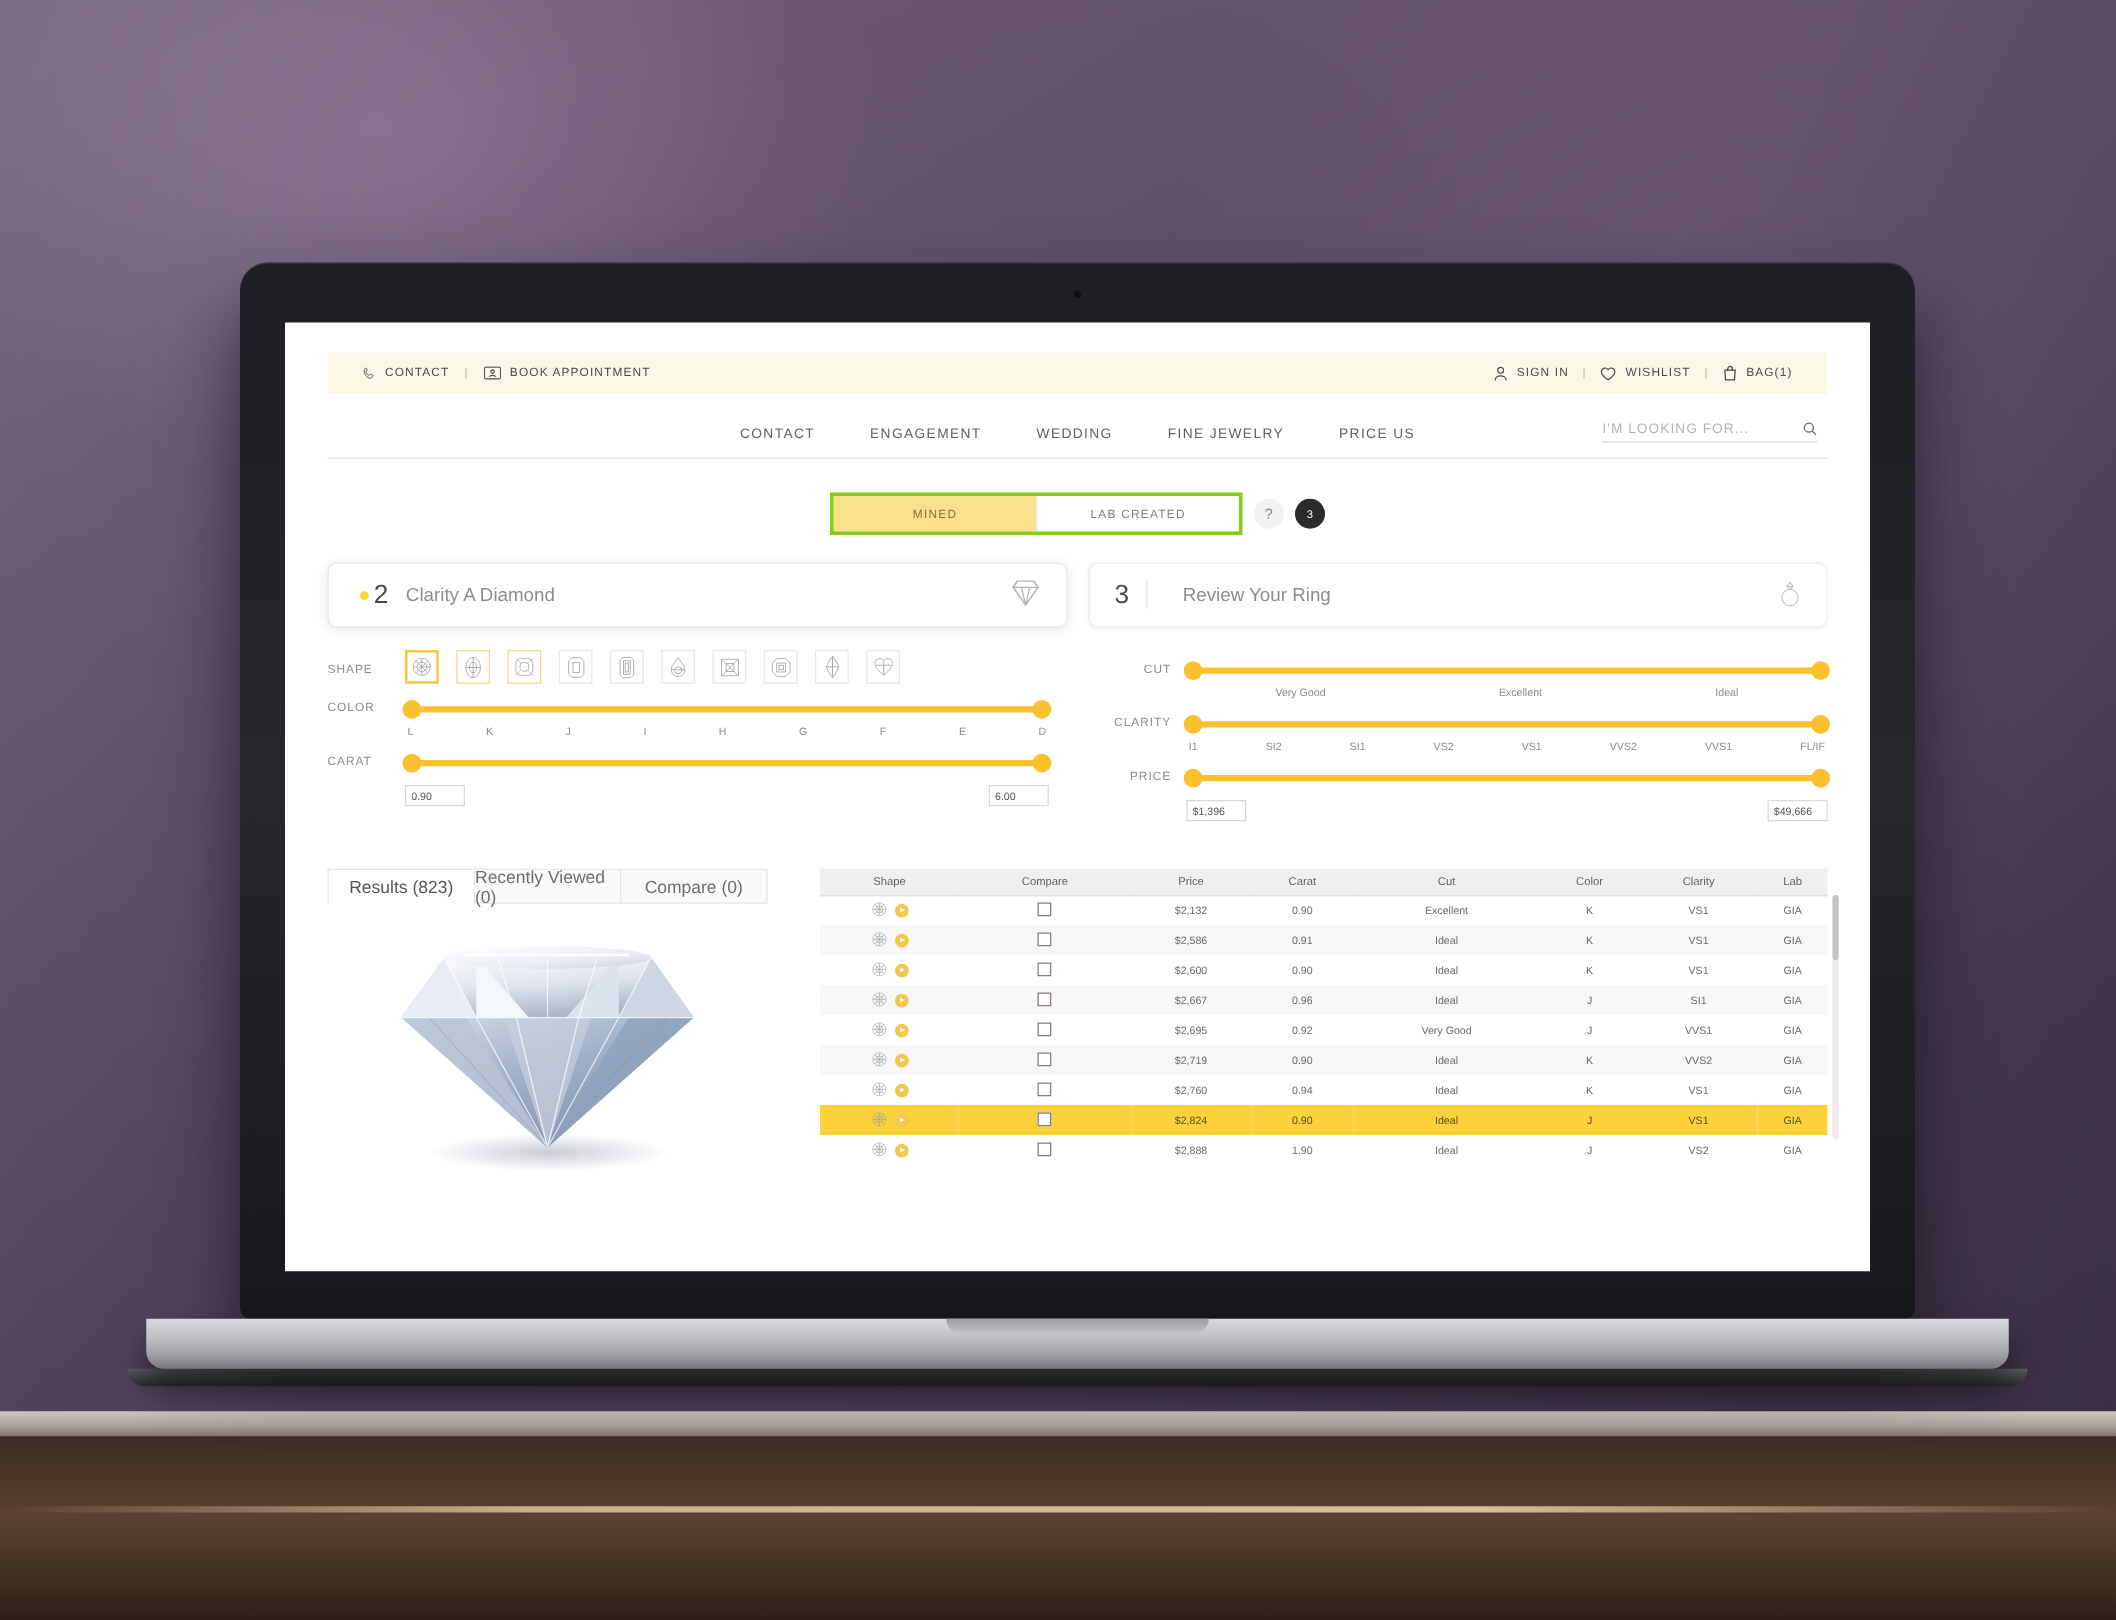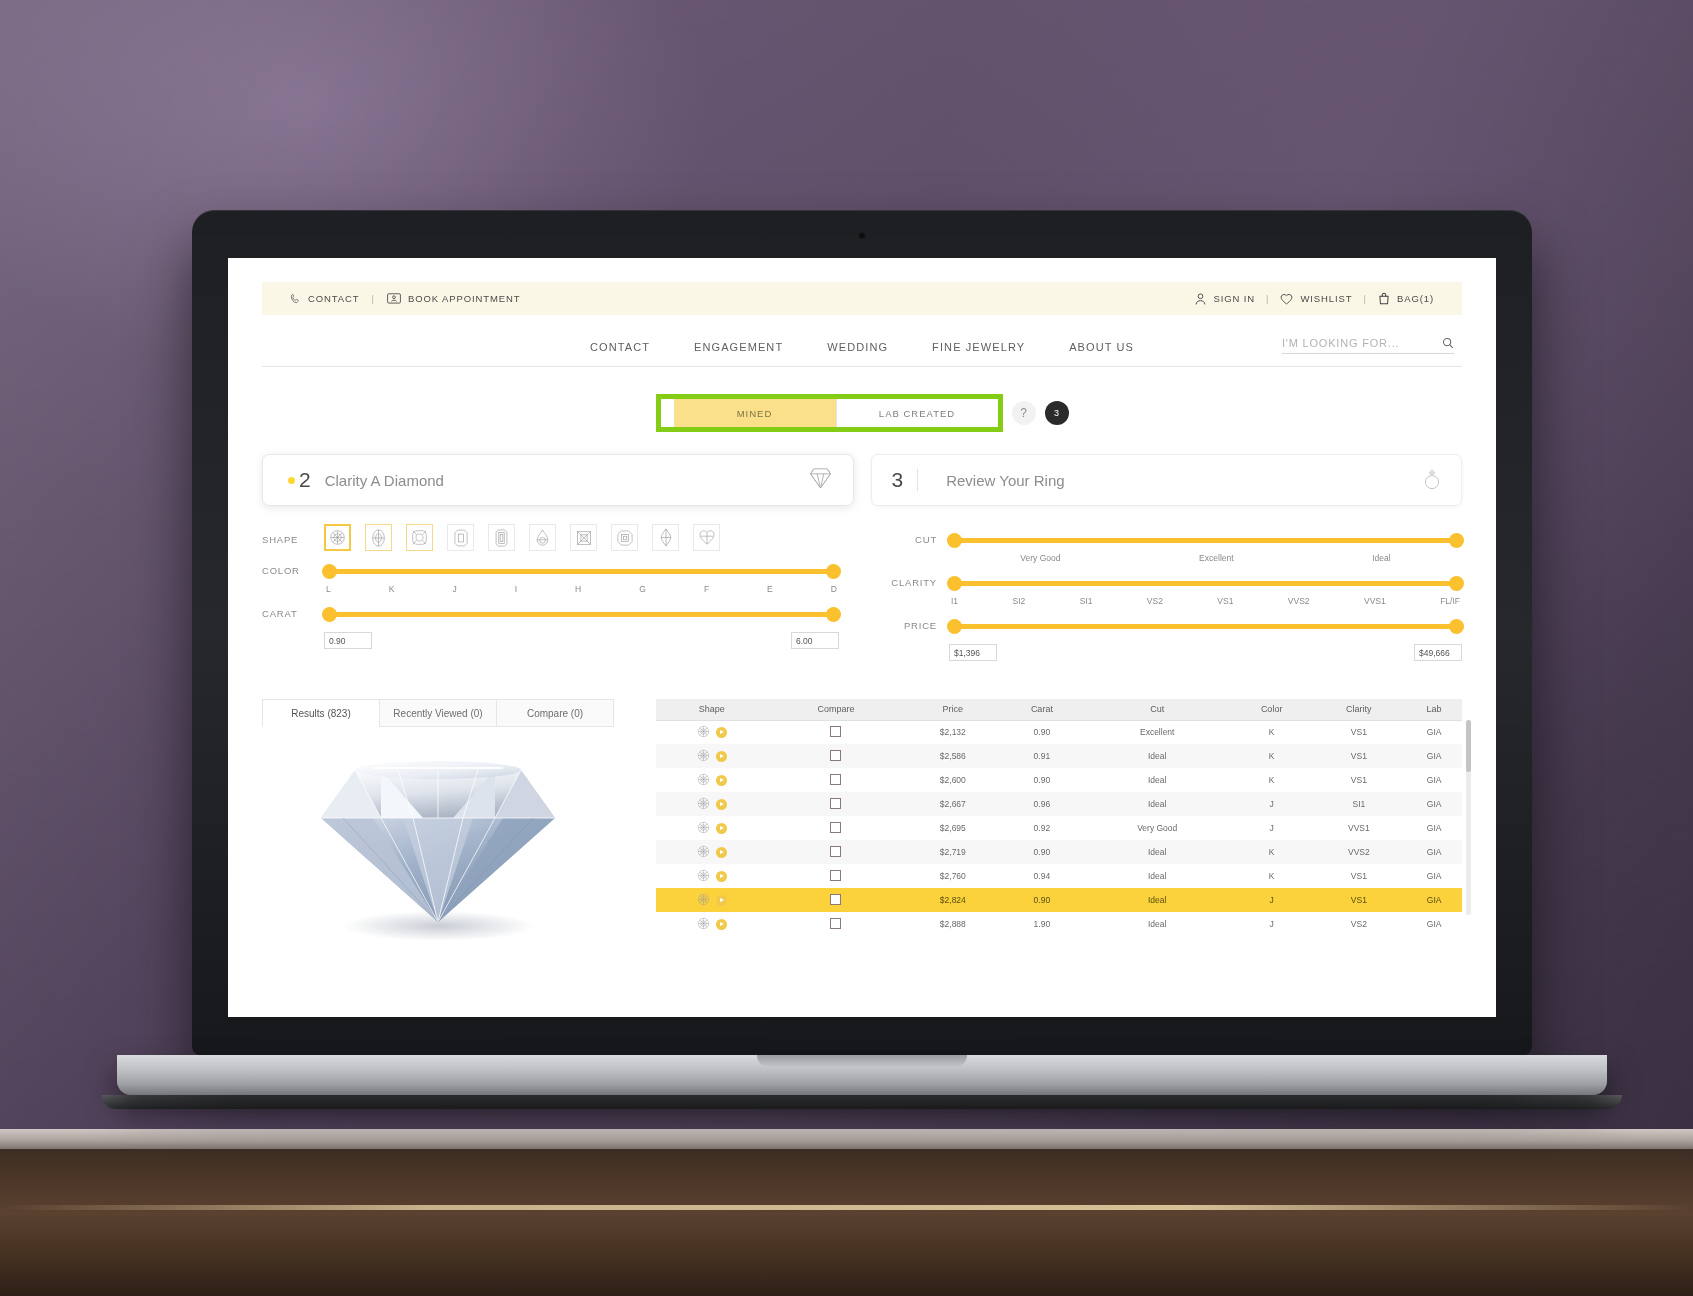--- a/index.html
+++ b/index.html
@@ -99,21 +99,21 @@
     color:#8b8b8b; font-family:"Liberation Sans", sans-serif; background:transparent;
   }
   .searchbox input::placeholder { color:#b2b2b2; }
 
   .page-title {
     text-align:center; font-family:"Liberation Serif", serif; font-size: 27px;
     color:#8a8289; font-weight: 400; margin-top: 34px; letter-spacing: 0.4px;
   }
 
   .toggle-row { display:flex; justify-content:center; align-items:center; gap: 9px; margin-top: 27px; }
-  .seg { display:flex; border:5px solid #84cc16;padding-left:13px; }
+  .seg { display:flex; border:3px solid #84cc16; }
   .seg div {
     width: 162px; height: 28px; display:flex; align-items:center; justify-content:center;
     font-size: 9.5px; letter-spacing: 1px; cursor:pointer;
   }
   .seg .on  { background:#fae08a; color:#7e7347; }
   .seg .off { background:#ffffff; color:#7e7e7e; border-left:1px solid #e2e2e2;}
   .help-circle {
     width:24px; height:24px; border-radius:50%; background:#f2f2f2; color:#8d8d8d;
     display:flex; align-items:center; justify-content:center; font-size:12px; cursor:pointer;
   }
@@ -168,21 +168,21 @@
     padding: 0 4px; outline:none; font-family:"Liberation Sans", sans-serif; background:#fff;
   }
 
   
   .results { display:flex; margin: 34px 34px 0 34px; gap: 42px; }
   .left-pane { width: 352px; }
   .rtabs { display:flex; }
   .rtab {
     flex:1; height: 28px; border:1px solid #e6e6e6; background:#fafafa;
     display:flex; align-items:center; justify-content:center;
-    font-size: 10px; color:#6e6e6e; cursor:pointer; border-right:none;
+    font-size: 14px; color:#6e6e6e; cursor:pointer; border-right:none;
   }
   .rtab:last-child { border-right:1px solid #e6e6e6; }
   .rtab.on { background:#ffffff; border-bottom-color:#ffffff; color:#555; }
   .gem-stage { height: 230px; display:flex; align-items:center; justify-content:center; padding-top: 6px; }
 
   .table-pane { flex:1; position:relative; }
   table { width:100%; border-collapse:collapse; }
   thead th {
     background:#efefef; font-size: 9px; color:#5f5f5f; font-weight: 400;
     height: 21px; border-bottom:1px solid #e0e0e0;
@@ -269,21 +269,21 @@
           </div>
         </div>
       </div>
 
       <div class="navwrap">
         <div class="nav">
           <span>CONTACT</span>
           <span>ENGAGEMENT</span>
           <span>WEDDING</span>
           <span>FINE JEWELRY</span>
-          <span>ABOUT US</span>
+          <span>PRICE US</span>
         </div>
         <div class="searchbox">
           <input placeholder="I'M LOOKING FOR..." style="">
           <span class="ico">
             <svg width="12" height="12" viewBox="0 0 20 20" fill="none" stroke="#666" stroke-width="1.7">
                 <circle cx="8.5" cy="8.5" r="6"></circle>
                 <path d="M13 13l5 5"></path>
               </svg>
           </span>
         </div>

